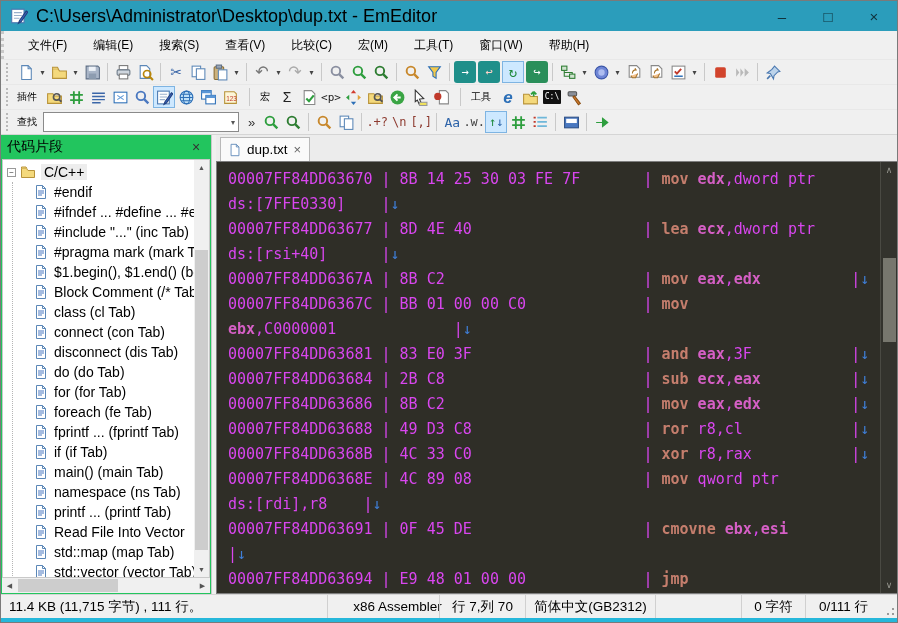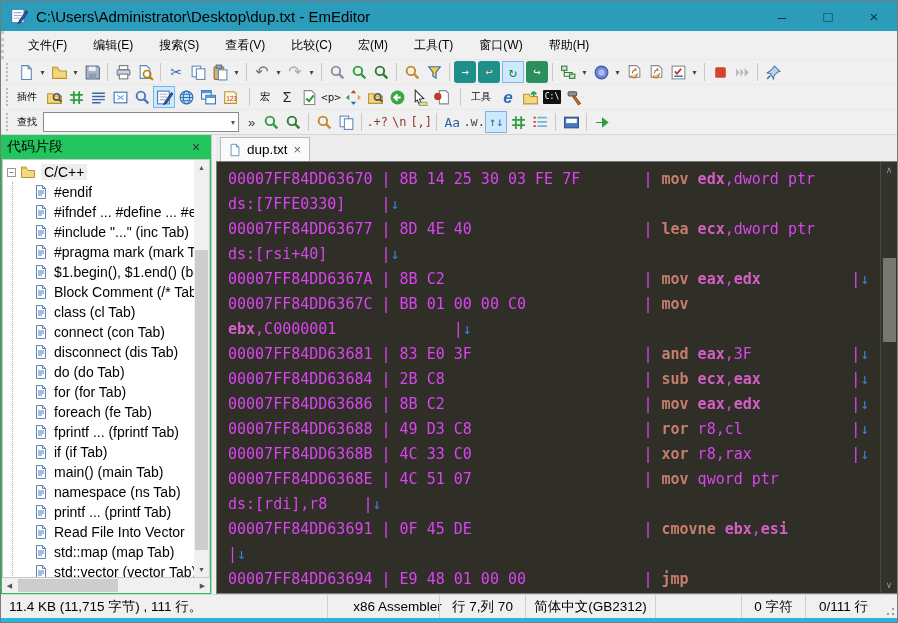--- a/index.html
+++ b/index.html
@@ -3,21 +3,21 @@
 <meta charset="utf-8">
 <style>
   * { margin:0; padding:0; box-sizing:border-box; }
   html,body { width:898px; height:623px; overflow:hidden; }
   body { font-family:"Liberation Sans","DejaVu Sans",sans-serif; font-size:14px; color:#000; background:#fff; }
   .window { width:898px; height:623px; border:1px solid #7a7a7a; display:flex; flex-direction:column; background:#f0f0f0; }
 
   
   .titlebar { height:30px; background:#2b9dbb; display:flex; align-items:center; flex:none; }
   .app-icon { width:18px; height:18px; margin:0 8px 0 9px; flex:none; }
-  .title-text { font-size:15px; color:#000; white-space:nowrap; overflow:hidden; flex:1; }
+  .title-text { font-size:18px; color:#000; white-space:nowrap; overflow:hidden; flex:1; }
   .win-controls { display:flex; height:100%; flex:none; }
   .win-btn { width:46px; height:100%; display:flex; align-items:center; justify-content:center; font-size:15px; color:#10323c; cursor:default; }
 
   
   .menubar { height:28px; background:#f0f0f0; display:flex; align-items:center; padding-left:12px; gap:2px; flex:none; border-left:3px dotted #c9c9c9; }
   .menu-item { padding:3px 12px; font-size:12px; }
 
   
   .toolbar { height:25px; background:#f0f0f0; border-top:1px solid #e8e8e8; display:flex; align-items:center; padding-left:3px; flex:none; }
   .grip { width:5px; height:18px; border-left:2px dotted #b9b9b9; margin:0 4px 0 2px; flex:none; }
@@ -822,21 +822,21 @@
             <div class="ed-line"><span class="c-w">00007FF84DD63677 | 8D 4E 40                   | </span><span class="c-m">lea</span><span class="c-w"> </span><span class="c-r">ecx</span><span class="c-w">,dword ptr</span></div>
             <div class="ed-line"><span class="c-w">ds:[rsi+40]      |</span><span class="c-a">↓</span></div>
             <div class="ed-line"><span class="c-w">00007FF84DD6367A | 8B C2                      | </span><span class="c-m">mov</span><span class="c-w"> </span><span class="c-r">eax</span><span class="c-w">,</span><span class="c-r">edx</span><span class="c-w">          |</span><span class="c-a">↓</span></div>
             <div class="ed-line"><span class="c-w">00007FF84DD6367C | BB 01 00 00 C0             | </span><span class="c-m">mov</span></div>
             <div class="ed-line"><span class="c-r">ebx</span><span class="c-w">,C0000001             |</span><span class="c-a">↓</span></div>
             <div class="ed-line"><span class="c-w">00007FF84DD63681 | 83 E0 3F                   | </span><span class="c-m">and</span><span class="c-w"> </span><span class="c-r">eax</span><span class="c-w">,3F           |</span><span class="c-a">↓</span></div>
             <div class="ed-line"><span class="c-w">00007FF84DD63684 | 2B C8                      | </span><span class="c-m">sub</span><span class="c-w"> </span><span class="c-r">ecx</span><span class="c-w">,</span><span class="c-r">eax</span><span class="c-w">          |</span><span class="c-a">↓</span></div>
             <div class="ed-line"><span class="c-w">00007FF84DD63686 | 8B C2                      | </span><span class="c-m">mov</span><span class="c-w"> </span><span class="c-r">eax</span><span class="c-w">,</span><span class="c-r">edx</span><span class="c-w">          |</span><span class="c-a">↓</span></div>
             <div class="ed-line"><span class="c-w">00007FF84DD63688 | 49 D3 C8                   | </span><span class="c-m">ror</span><span class="c-w"> r8,cl            |</span><span class="c-a">↓</span></div>
             <div class="ed-line"><span class="c-w">00007FF84DD6368B | 4C 33 C0                   | </span><span class="c-m">xor</span><span class="c-w"> r8,rax           |</span><span class="c-a">↓</span></div>
-            <div class="ed-line"><span class="c-w">00007FF84DD6368E | 4C 51 07                   | </span><span class="c-m">mov</span><span class="c-w"> qword ptr</span></div>
+            <div class="ed-line"><span class="c-w">00007FF84DD6368E | 4C 89 08                   | </span><span class="c-m">mov</span><span class="c-w"> qword ptr</span></div>
             <div class="ed-line"><span class="c-w">ds:[rdi],r8    |</span><span class="c-a">↓</span></div>
             <div class="ed-line"><span class="c-w">00007FF84DD63691 | 0F 45 DE                   | </span><span class="c-m">cmovne</span><span class="c-w"> </span><span class="c-r">ebx</span><span class="c-w">,</span><span class="c-r">esi</span></div>
             <div class="ed-line"><span class="c-w">|</span><span class="c-a">↓</span></div>
             <div class="ed-line"><span class="c-w">00007FF84DD63694 | E9 48 01 00 00             | </span><span class="c-m">jmp</span></div>
             <div class="ed-line"></div>
           </div>
         <div class="ed-scroll">
           <span class="ed-sbtn" style="top:0">∧</span>
           <span class="ed-thumb" style="top:96px;height:84px"></span>
           <span class="ed-sbtn" style="bottom:0">∨</span>

